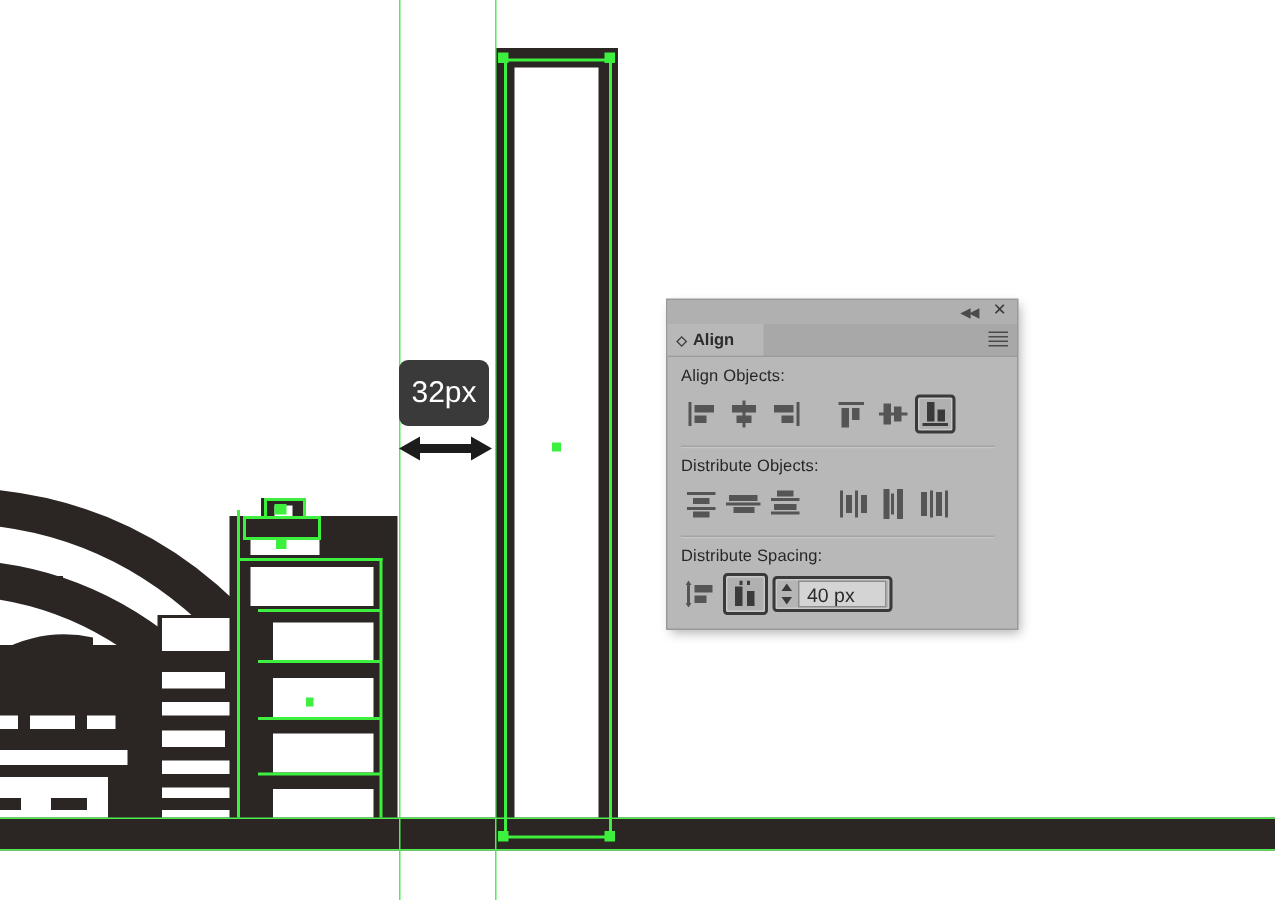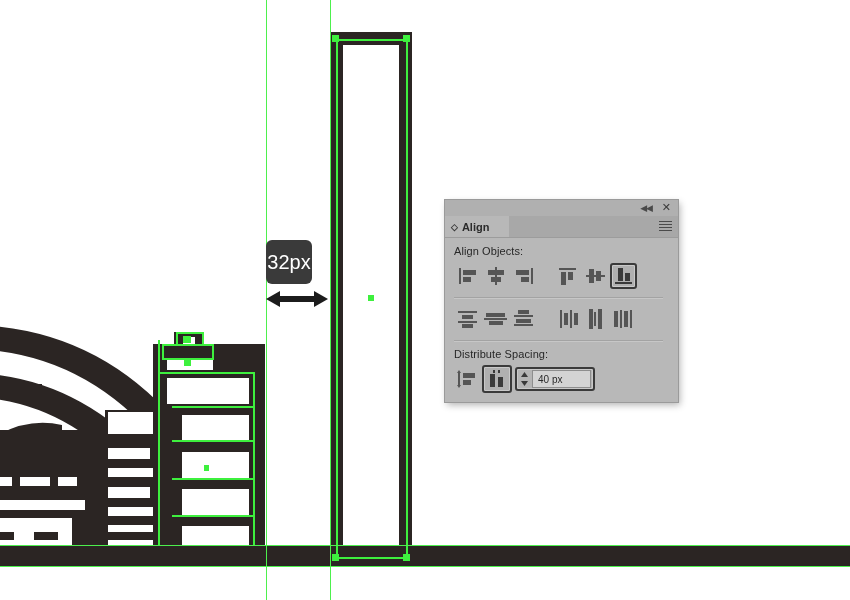--- a/index.html
+++ b/index.html
@@ -22,21 +22,21 @@
   .guide-h { position: absolute; height: 1px; background: #4df04d; left: 0; width: 850px; }
   .sel-line-h { position: absolute; height: 2px; background: #3ef03e; }
   .sel-line-v { position: absolute; width: 2px; background: #3ef03e; }
   .anchor { position: absolute; width: 7px; height: 7px; background: #3ef03e; }
   .centerpt { position: absolute; width: 6px; height: 6px; background: #3ef03e; }
 
   
   #tip32 {
     position: absolute;
     left: 266px; top: 240px;
-    width: 46px; height: 44px;
+    width: 60px; height: 44px;
     background: #3a3a3a;
     border-radius: 6px;
     color: #ffffff;
     font-size: 20px;
     display: flex; align-items: center; justify-content: center;
     letter-spacing: 0px;
   }
   #arrow-span {
     position: absolute;
     left: 266px; top: 289px;
@@ -134,21 +134,21 @@
     border: 2px solid #3a3a3a; border-radius: 3px;
     background: #b5b5b5;
     box-shadow: inset 0 0 0 1px #c9c9c9;
     box-sizing: border-box;
   }
   #spacing-stepper { width: 15px; display:flex; align-items:center; justify-content:center; }
   #spacing-value {
     flex: 1; height: 18px; margin-right: 2px;
     background: #d4d4d4;
     border: 1px solid #8e8e8e;
-    font-size: 10px; color: #2b2b2b;
+    font-size: 13px; color: #2b2b2b;
     display: flex; align-items: center; padding-left: 5px;
     box-sizing: border-box;
   }
   #alignto-btn {
     width: 41px; height: 24px;
     background: #b8b8b8;
     display: flex; align-items: center; justify-content: center;
     margin-top: 2px;
   }
   #alignto-chev { font-size: 9px; margin-left: 2px; color: #3a3a3a; }
@@ -349,20 +349,21 @@
           <svg width="20" height="18">
             <rect x="1" y="15" width="17" height="2" fill="#3a3a3a"></rect>
             <rect x="4" y="1" width="5" height="13" fill="#3a3a3a"></rect>
             <rect x="11" y="6" width="5" height="8" fill="#3a3a3a"></rect>
           </svg>
         </div>
       </div>
 
       <div class="divider"></div>
 
+      <div class="section-label">Distribute Objects:</div>
       <div class="icon-row">
 
         <div class="icon-btn">
           <svg width="24" height="20">
             <rect x="2" y="2" width="19" height="2" fill="#555"></rect>
             <rect x="6" y="6" width="11" height="4" fill="#555"></rect>
             <rect x="2" y="12" width="19" height="2" fill="#555"></rect>
             <rect x="6" y="15" width="11" height="4" fill="#555"></rect>
           </svg>
         </div>

